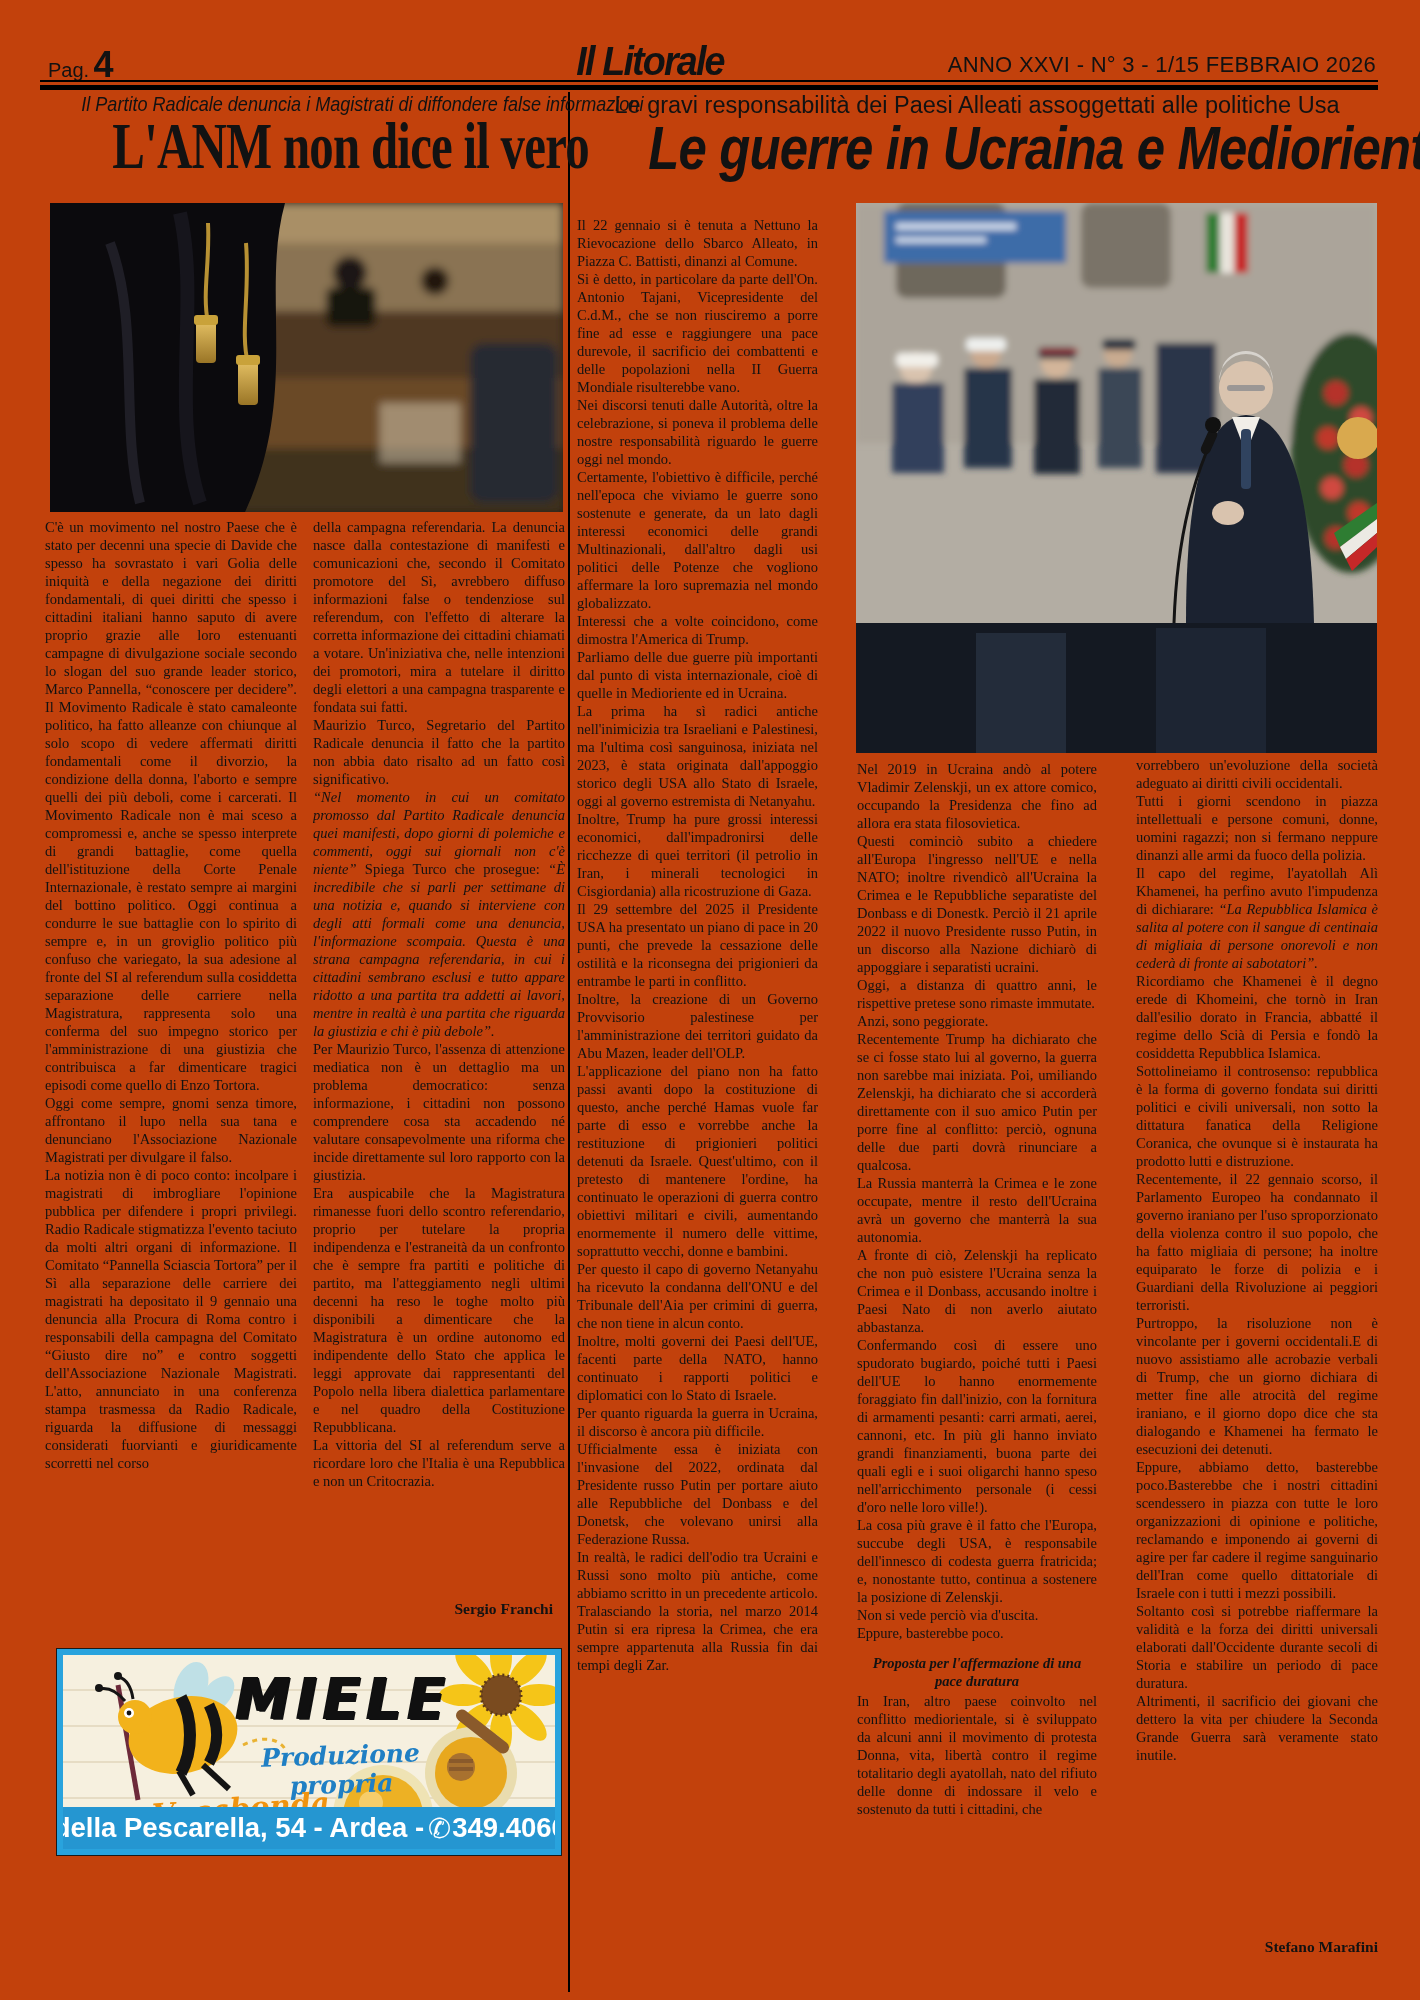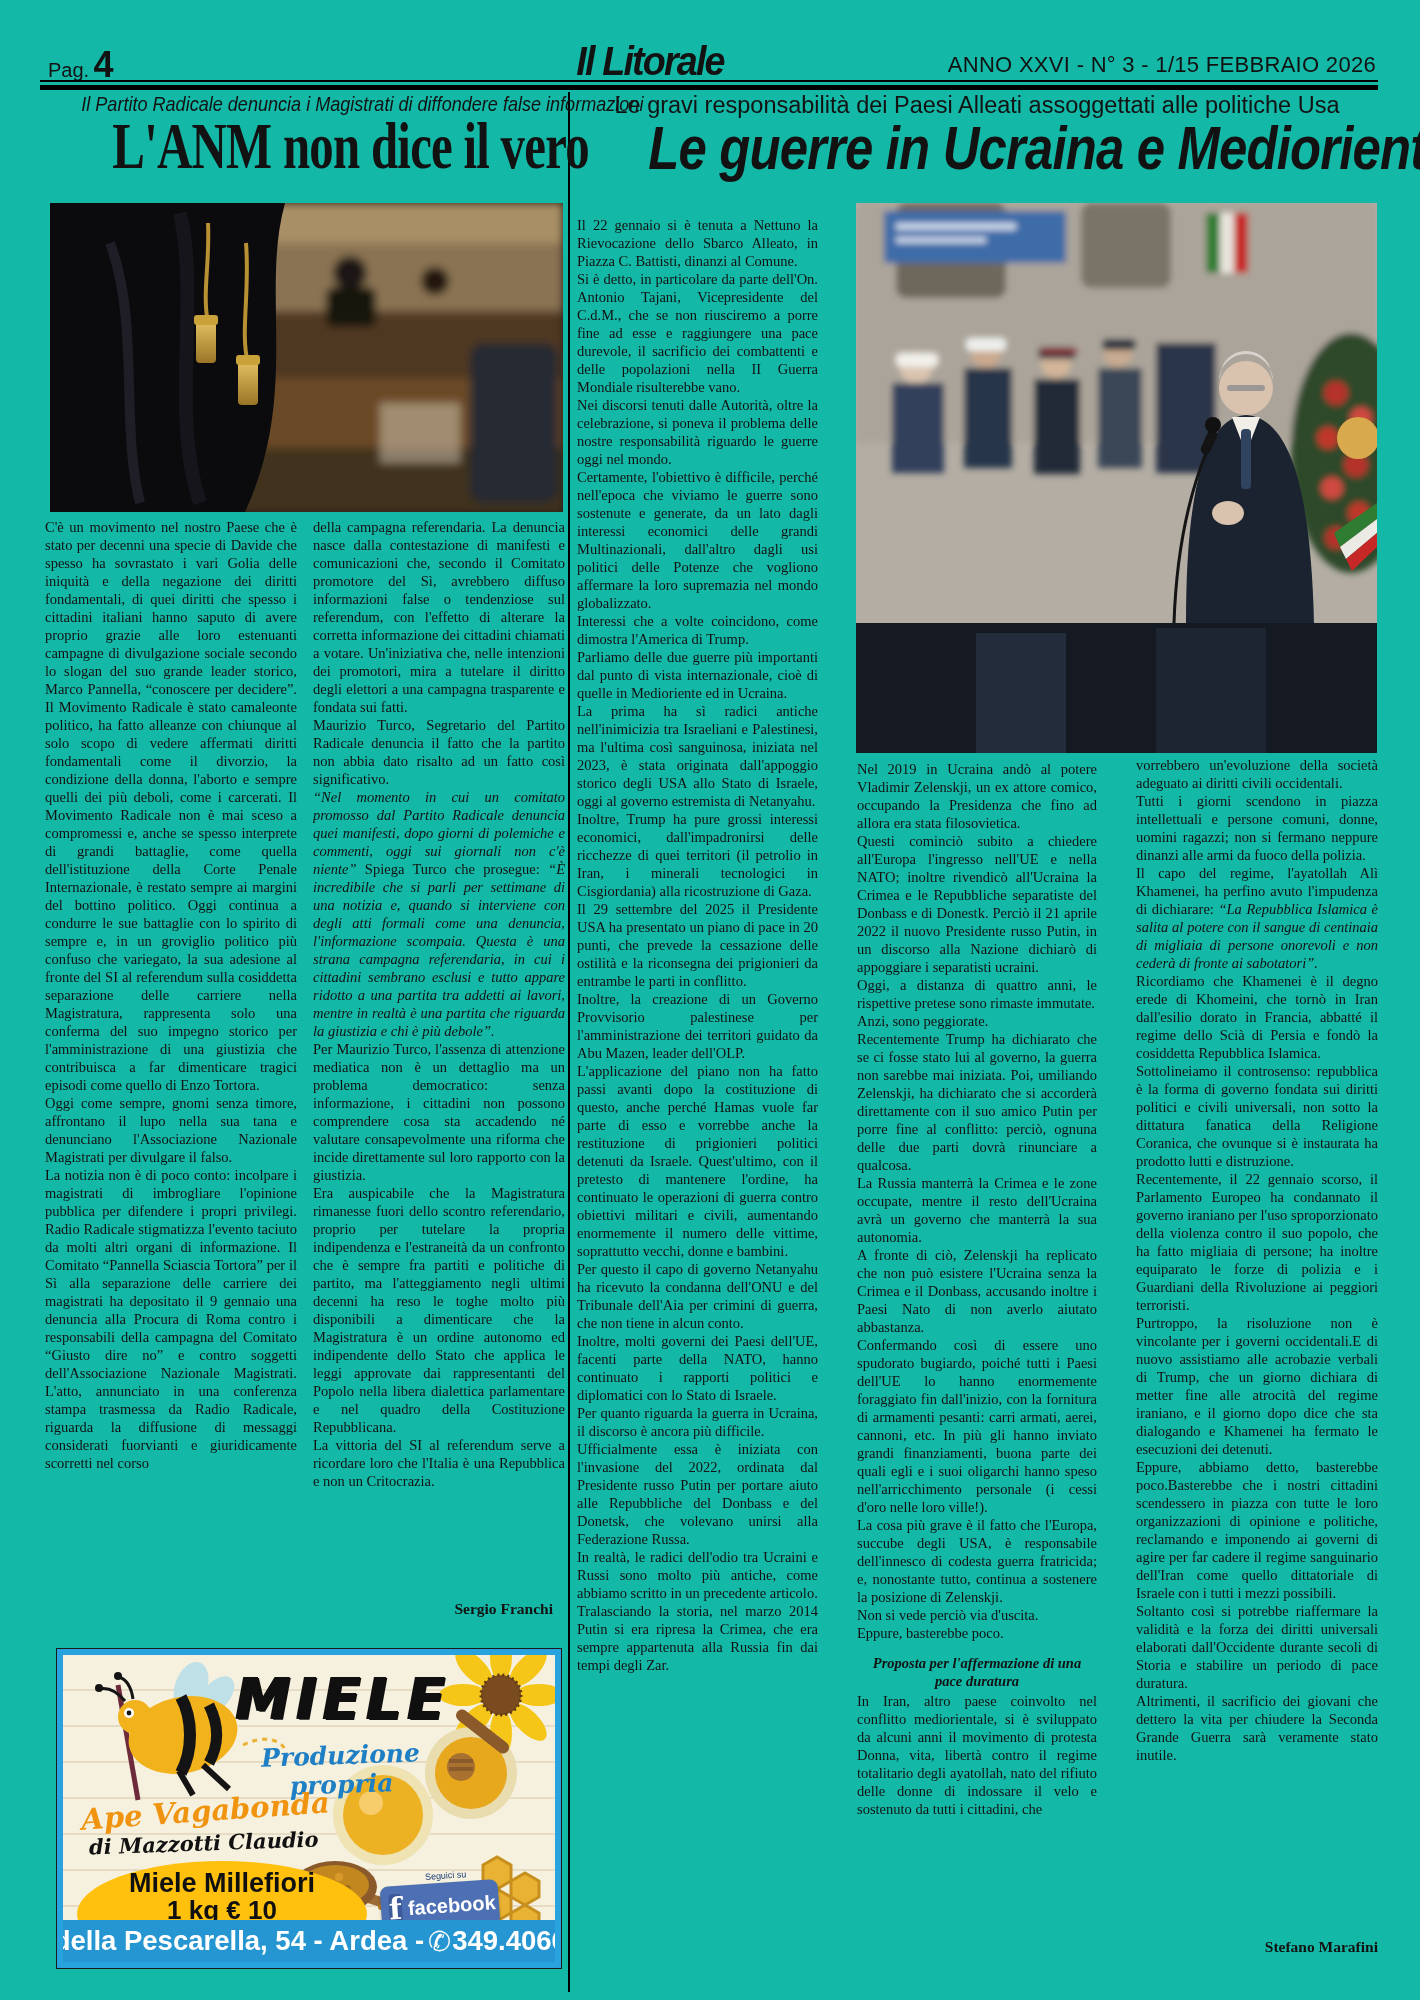--- a/index.html
+++ b/index.html
@@ -1,18 +1,18 @@
 <!DOCTYPE html>
 <html lang="it"><head>
 <meta charset="utf-8">
 <style>
   * { margin:0; padding:0; box-sizing:border-box; }
   html,body { background:#e8e8e8; }
   #page {
-    position:relative; width:1420px; height:2000px; background:#14b8a6;
+    position:relative; width:1420px; height:2000px; background:#c2410c;
     font-family:"Liberation Serif", serif; color:#121212; overflow:hidden;
     margin:0 auto;
   }
   
   .hdr-left { position:absolute; left:48px; top:44px; font-family:"Liberation Sans",sans-serif; }
   .hdr-left .pag { font-size:20px; }
   .hdr-left .num { font-size:36px; font-weight:bold; letter-spacing:-1px; }
   .masthead {
     position:absolute; left:480px; top:38px; width:340px; text-align:center;
     font-family:"Liberation Sans",sans-serif; font-weight:bold; font-style:italic;
@@ -64,21 +64,21 @@
   #l-col2 { left:313px; top:518px; width:252px; height:1078px; }
   #r-colA { left:577px; top:216px; width:241px; height:1770px; }
   #r-colB { left:857px; top:760px; width:240px; height:1156px; }
   #r-colC { left:1136px;top:756px; width:242px; height:1176px; }
   .byline { position:absolute; font-weight:bold; font-size:15.5px; text-align:right; }
   #byline-left  { left:301px; top:1600px; width:252px; }
   #byline-right { left:1136px; top:1938px; width:242px; }
 
   
   #ad {
-    position:absolute; left:56px; top:1648px; width:506px; height:321px;
+    position:absolute; left:56px; top:1648px; width:506px; height:208px;
     border:1px solid #1a1a1a; background:#29a3dd; padding:6px;
   }
   #ad-inner {
     position:relative; width:100%; height:100%; background:#f4edda; overflow:hidden;
     background-image:repeating-linear-gradient(180deg,#f6f0df 0 34px,#e6dcc4 34px 36px);
   }
   .ad-title {
     position:absolute; left:150px; top:12px; width:260px; text-align:center;
     font-family:"DejaVu Sans",sans-serif; font-weight:900; font-style:italic;
     font-size:55px; letter-spacing:6px; color:#101010;

